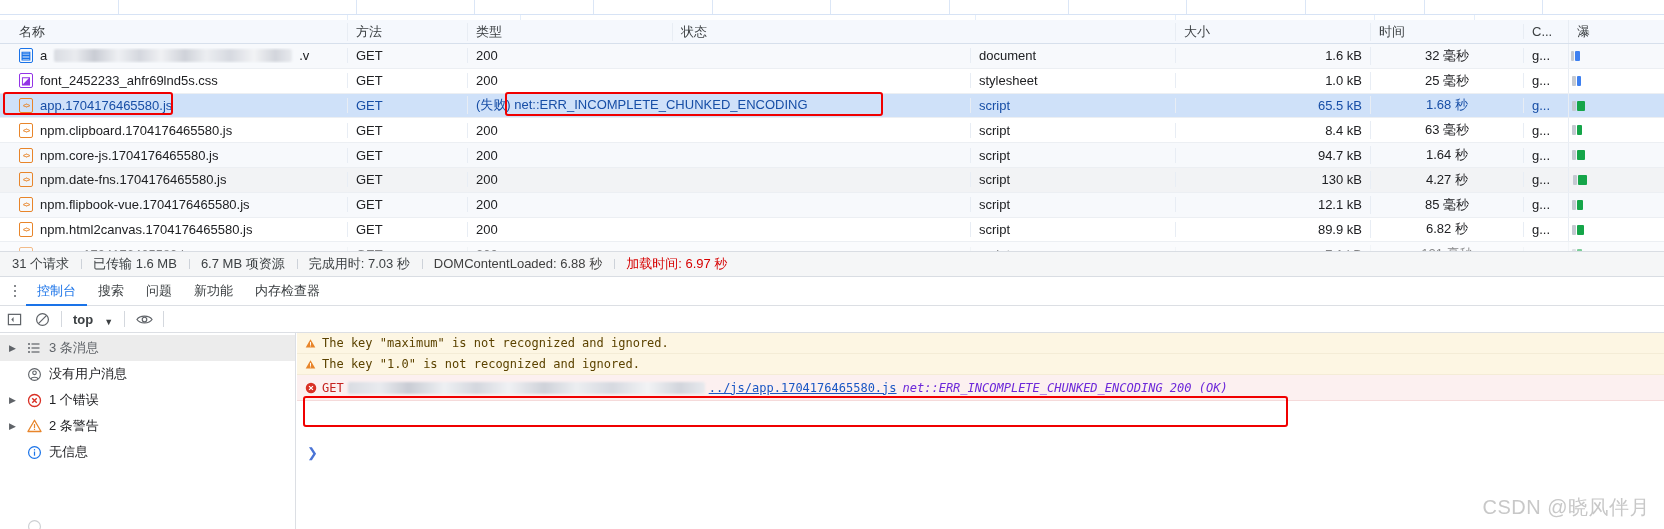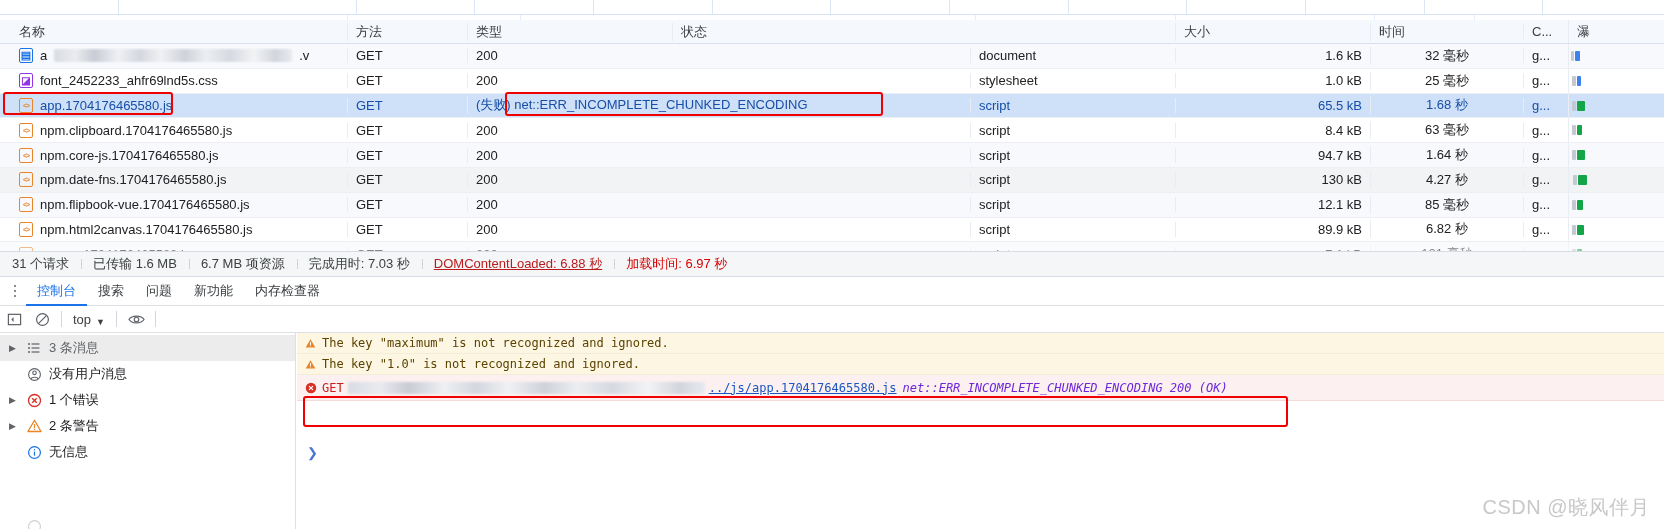--- a/index.html
+++ b/index.html
@@ -87,21 +87,21 @@
   
   .summary {
     position: absolute; top: 251px; left: 0; width: 1664px; height: 26px;
     background: #f5f6f7; border-top: 1px solid #d9dde3; border-bottom: 1px solid #d9dde3;
     display: flex; align-items: center; font-size: 13px; color: #3c4043;
   }
   .summary .seg { padding: 0 12px; position: relative; }
   .summary .seg + .seg::before {
     content: ""; position: absolute; left: 0; top: 4px; bottom: 4px; width: 1px; background: #cdd2d9;
   }
-  .summary .dcl { color: #b91c1c; text-decoration: underline; }
+  .summary .dcl { color: #404040; }
   .summary .load { color: #d60000; }
 
   
   .tabs {
     position: absolute; top: 277px; left: 0; width: 1664px; height: 29px;
     background: #fff; border-bottom: 1px solid #dcdfe4;
     display: flex; align-items: center; font-size: 13px; color: #3c4043;
   }
   .dots { width: 22px; display: flex; flex-direction: column; align-items: center;
           justify-content: center; gap: 2.5px; margin-left: 4px; }
@@ -111,22 +111,22 @@
 
   
   .ctb {
     position: absolute; top: 306px; left: 0; width: 1664px; height: 27px;
     background: #fff; border-bottom: 1px solid #dcdfe4;
     display: flex; align-items: center; gap: 0; font-size: 13px;
   }
   .ctb .ic { width: 28px; height: 27px; display: flex; align-items: center;
              justify-content: center; color: #5f6368; }
   .ctb .sep { width: 1px; height: 16px; background: #d4d8de; margin: 0 5px; }
-  .ctb .ctx { display: flex; align-items: flex-end; gap: 5px; padding: 0 6px; color: #3c4043;
-              font-size: 13px; }
+  .ctb .ctx { display: flex; align-items: flex-end; gap: 11px; padding: 0 6px; color: #3c4043;
+              font-size: 13px; font-weight: bold; }
   .ctb .filter {
     flex: 1 1 auto; margin: 0 6px 0 4px; height: 18px;
     border: 1px solid #c6cad0; border-radius: 2px; background: #fff;
     display: flex; align-items: center; padding: 0 5px; color: #80868b; font-size: 12.5px;
   }
 
   
   .cbody { position: absolute; top: 333px; left: 0; width: 1664px; height: 196px; background: #fff; }
   .csidebar {
     position: absolute; left: 0; top: 0; width: 296px; height: 196px;

